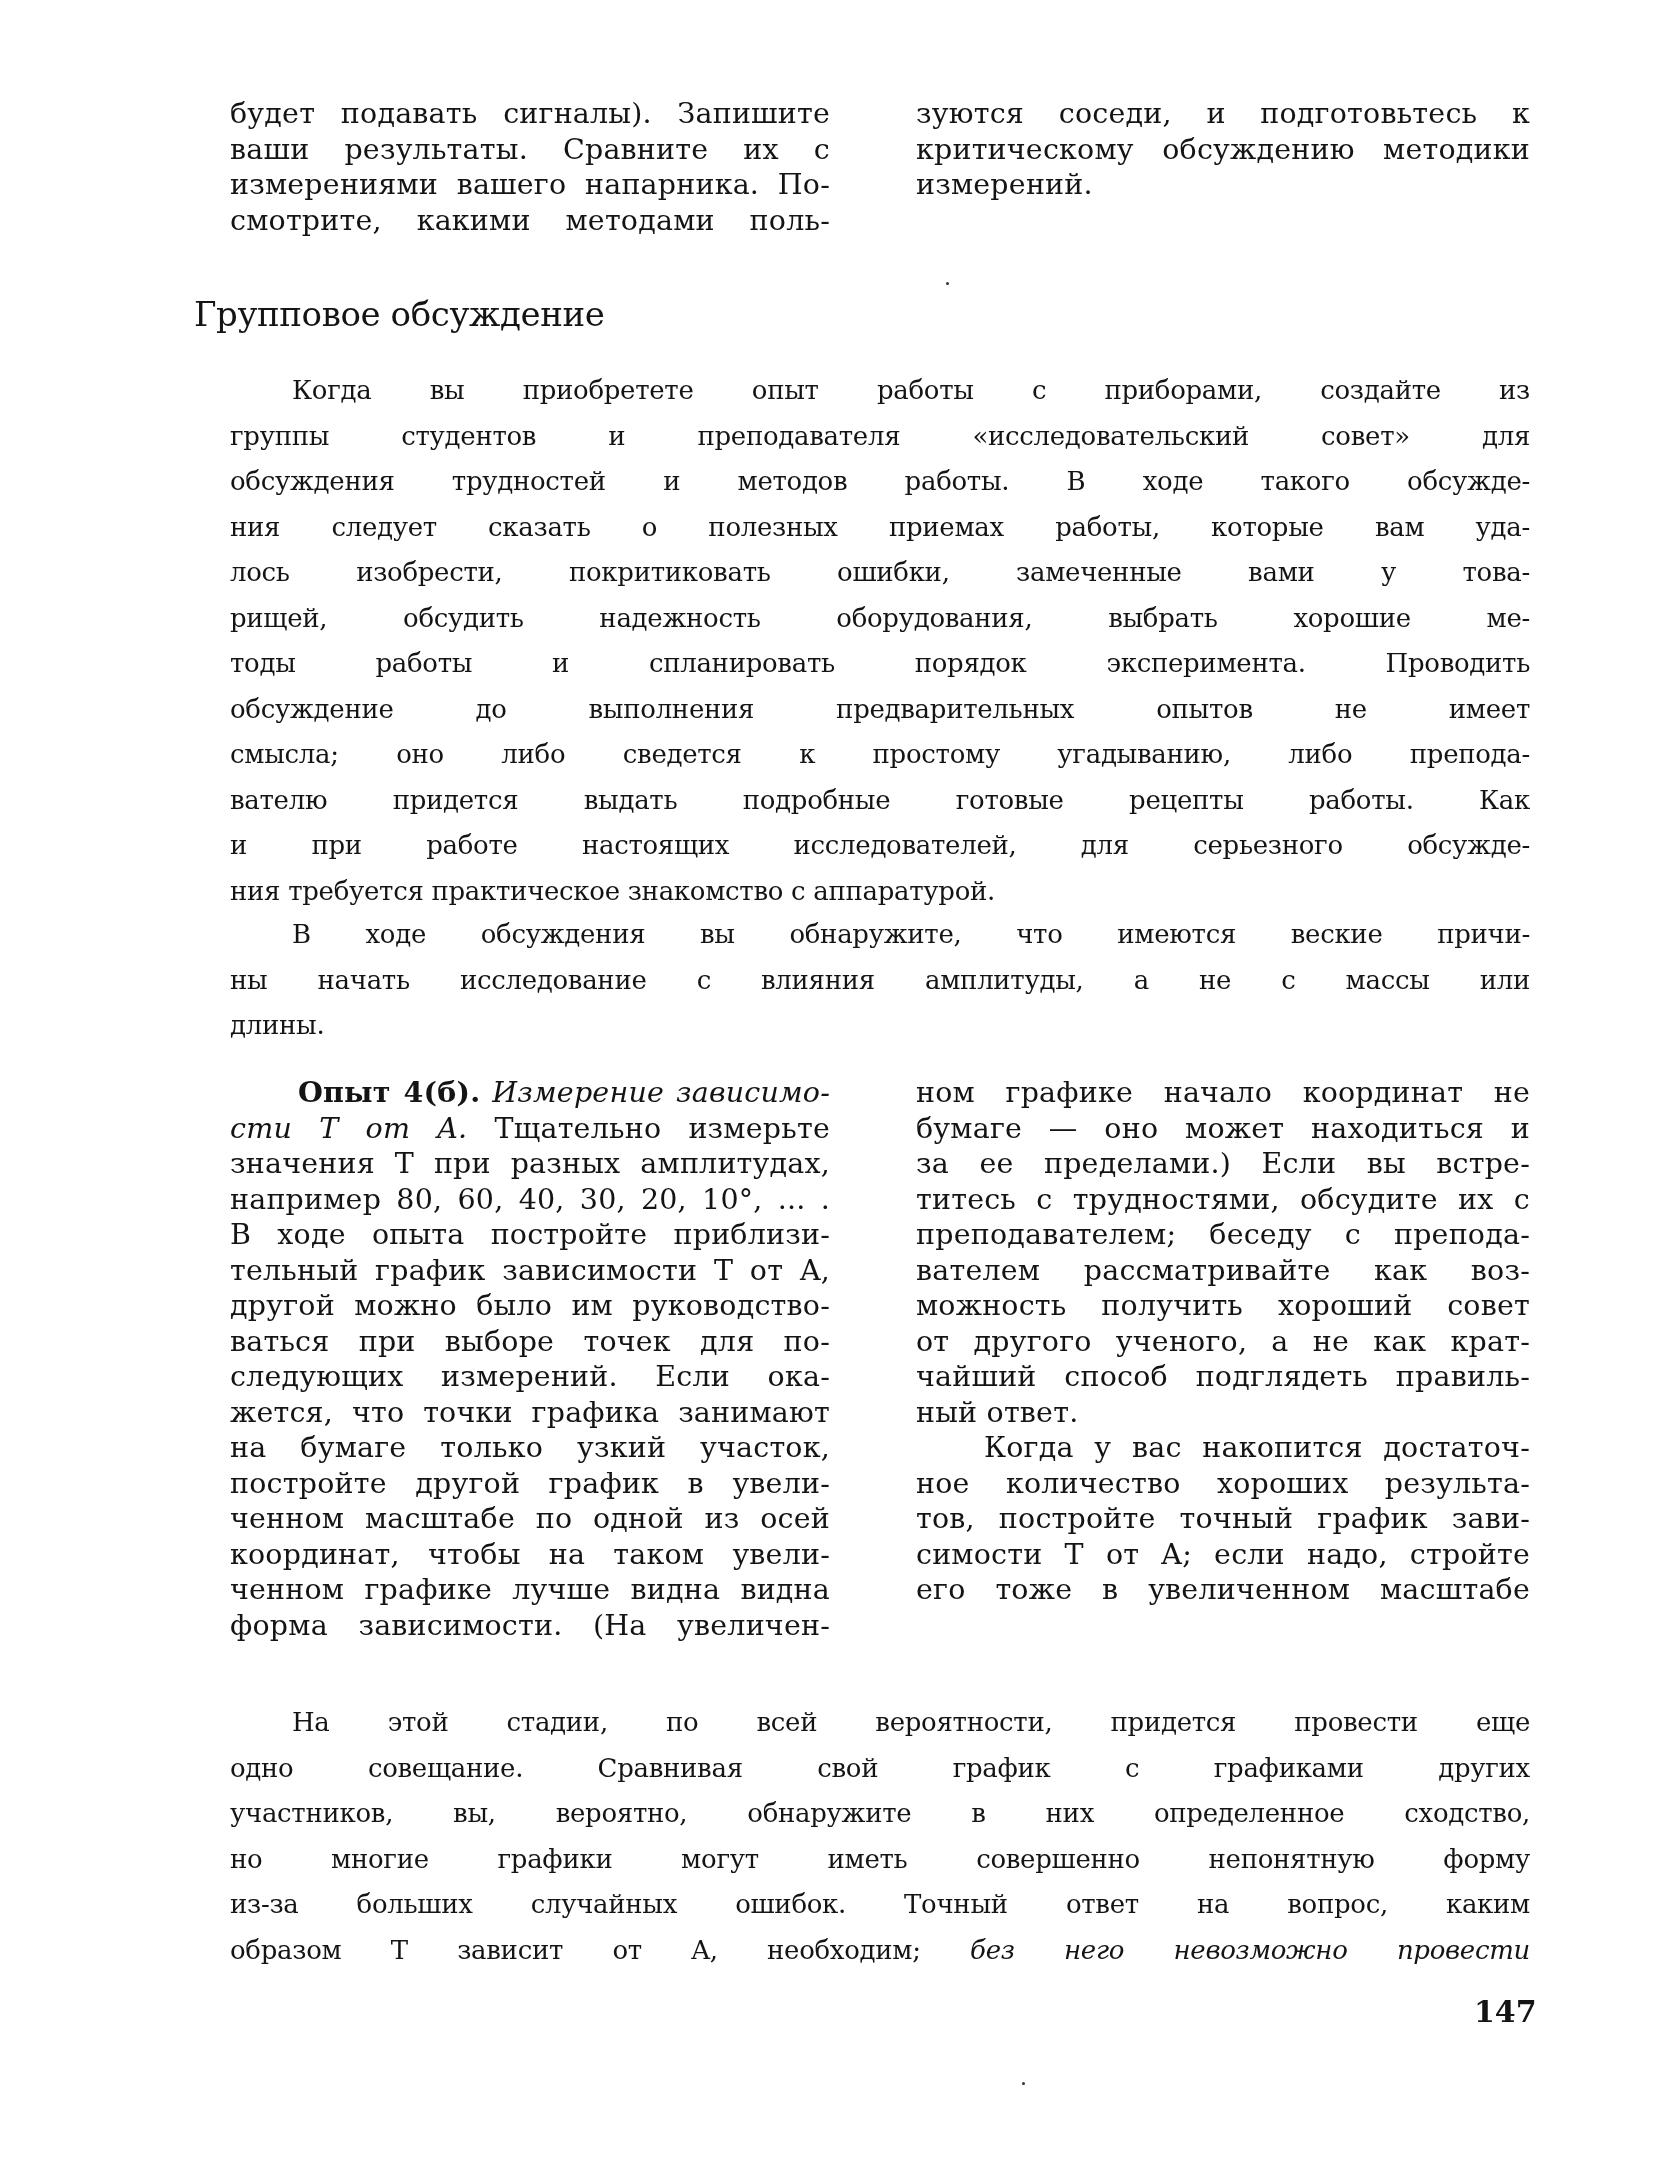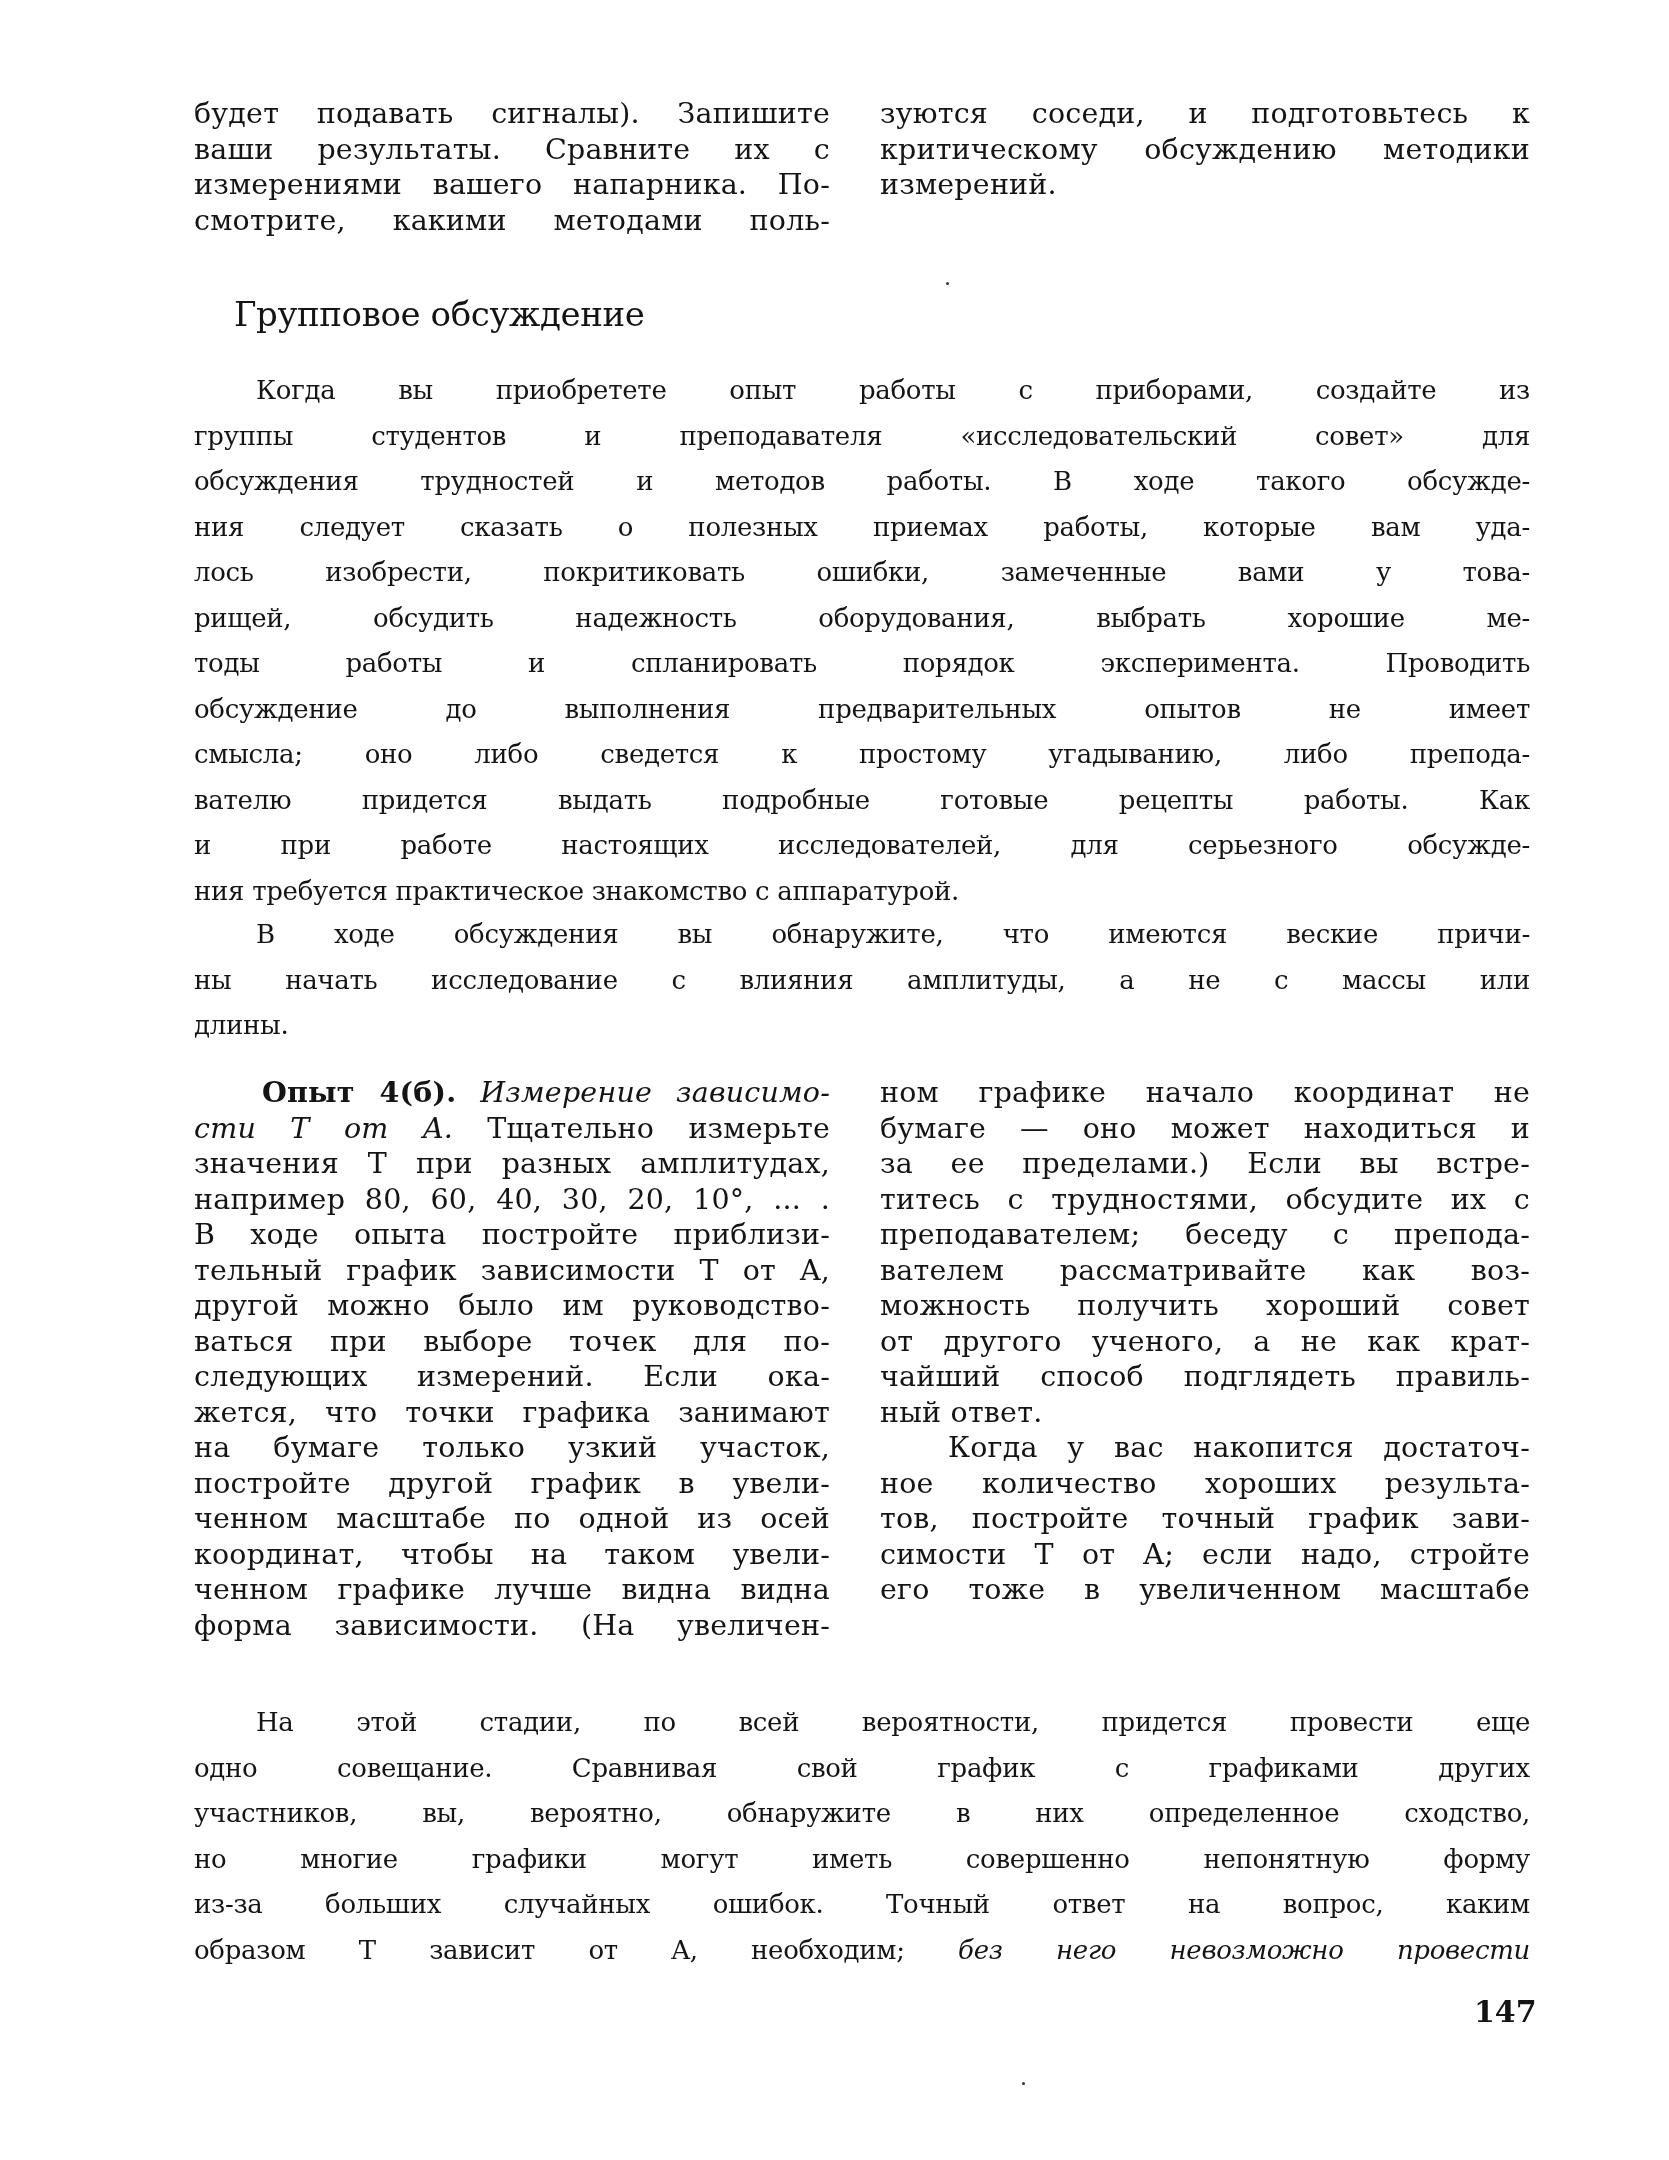--- a/index.html
+++ b/index.html
@@ -1,26 +1,26 @@
 <!DOCTYPE html>
 <html><head>
   <meta charset="utf-8">
   <style>
     html, body { margin: 0; padding: 0; background: #ffffff; }
     body { width: 1669px; height: 2160px; position: relative; overflow: hidden;
            font-family: "DejaVu Serif", "Liberation Serif", serif; color: #141414; }
     .page { position: absolute; left: 0; top: 0; width: 1669px; height: 2160px; }
     .col-text { font-size: 28.5px; line-height: 35.5px; text-align: justify; letter-spacing: 0.2px; }
     .main-text { font-size: 26px; line-height: 45.5px; text-align: justify; letter-spacing: -0.3px; }
-    .line { display: block; white-space: nowrap; text-align-last: justify; text-align: justify; }
+    .line { display: block; white-space: nowrap; text-align-last: justify; text-align: justify; margin-left: 36px; }
     .line.last { text-align-last: left; }
     .indent { padding-left: 62px; }
     .indent-sm { padding-left: 68px; }
     .block { position: absolute; }
-    .heading { position: absolute; left: 194px; top: 294px; font-size: 34px; font-family: "DejaVu Serif", serif; letter-spacing: -0.4px; margin-left: 40px; }
+    .heading { position: absolute; left: 194px; top: 294px; font-size: 34px; font-family: "DejaVu Serif", serif; letter-spacing: -0.4px; }
     .page-number { position: absolute; left: 1474px; top: 1994px; font-size: 30px; font-weight: bold; }
     i { font-style: italic; }
     .dot { position: absolute; width: 3px; height: 3px; background: #333; border-radius: 50%; }
   </style>
 </head>
 <body>
 
 <div class="page">
 
   <div class="block col-text" style="left:194px; top:96px; width:636px;">

